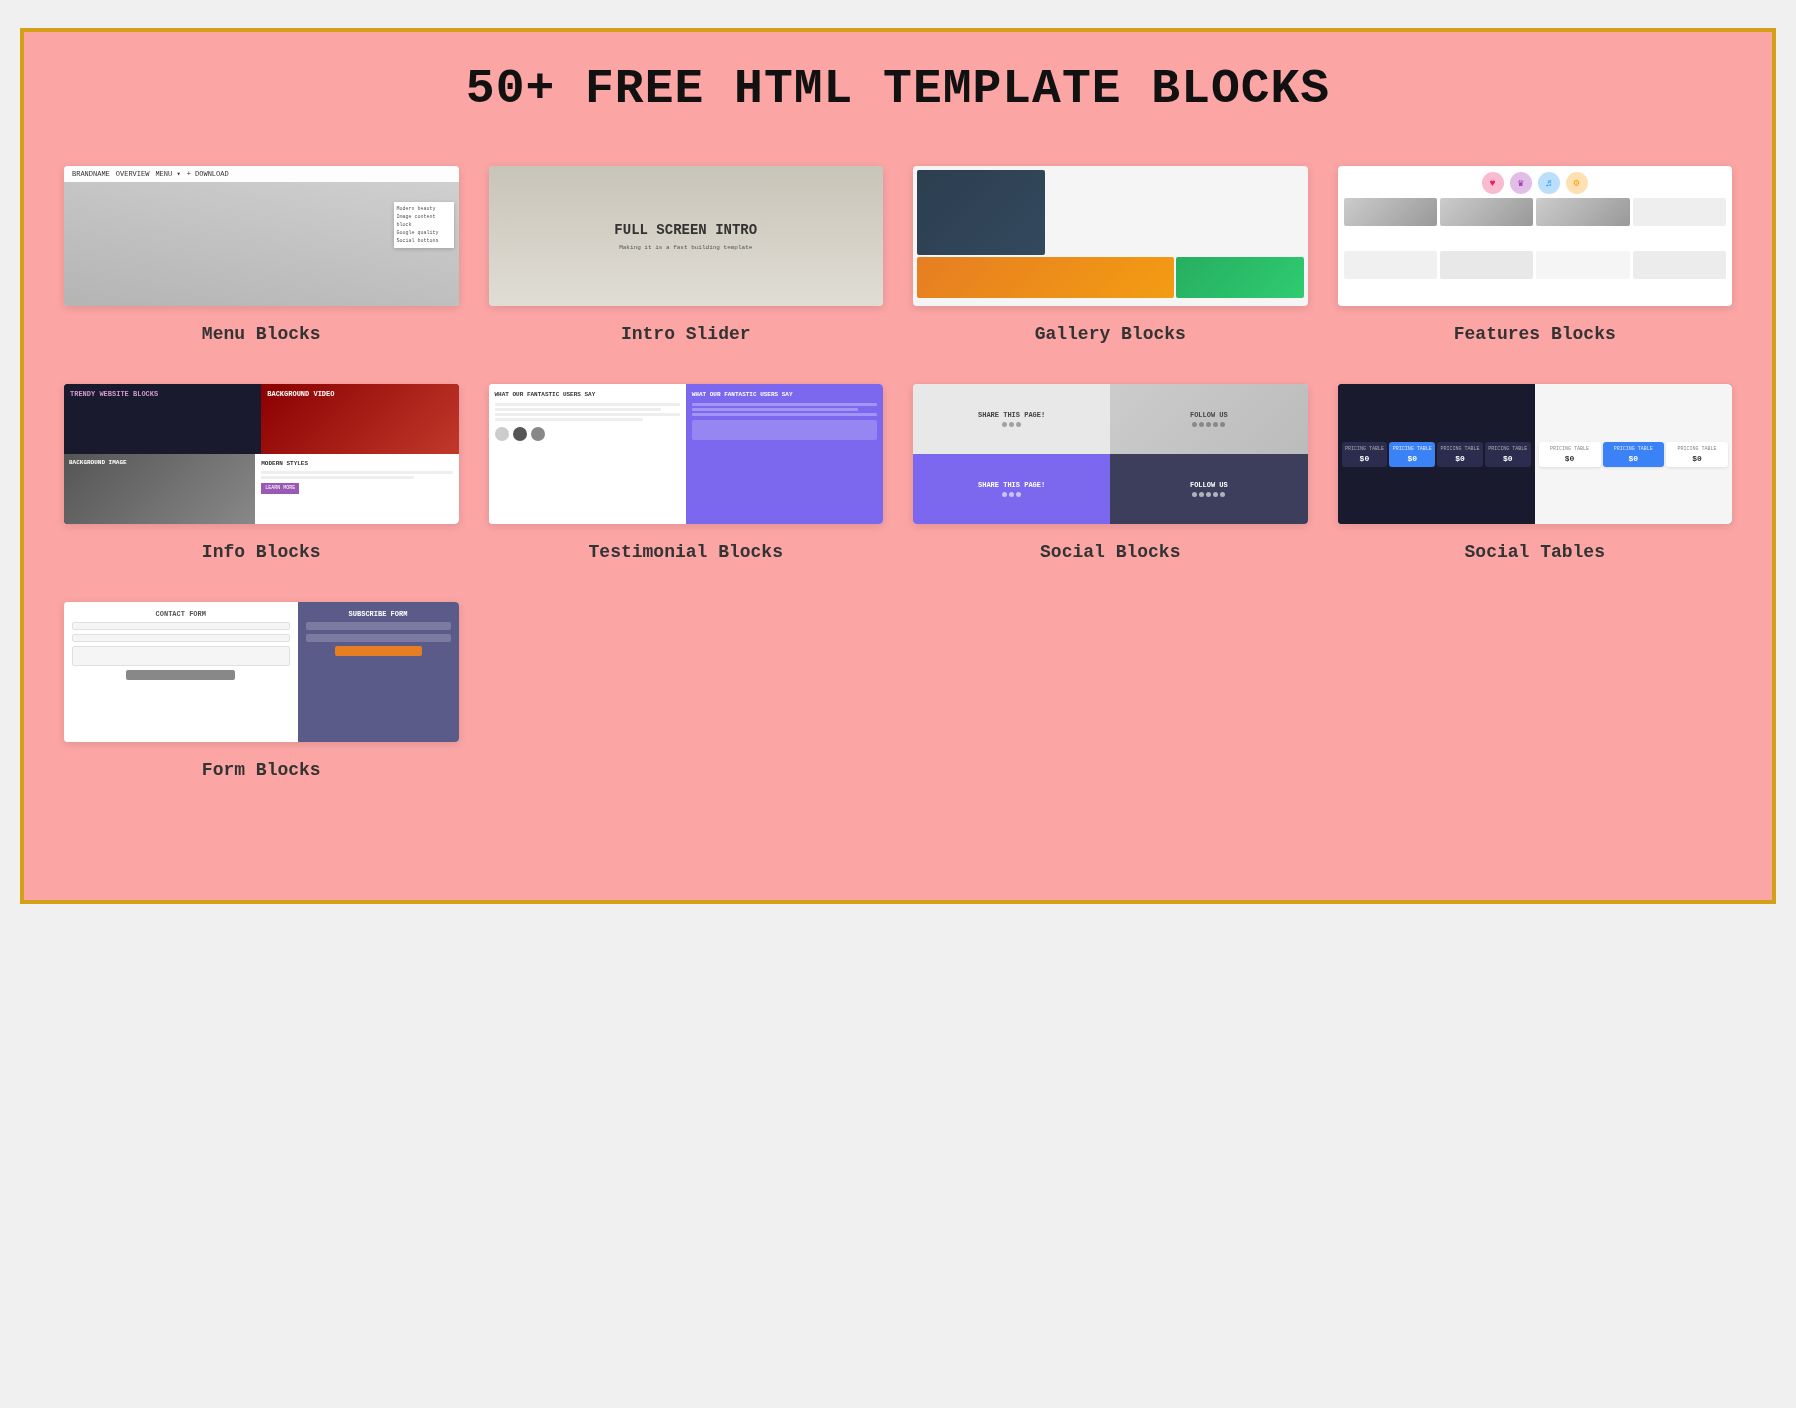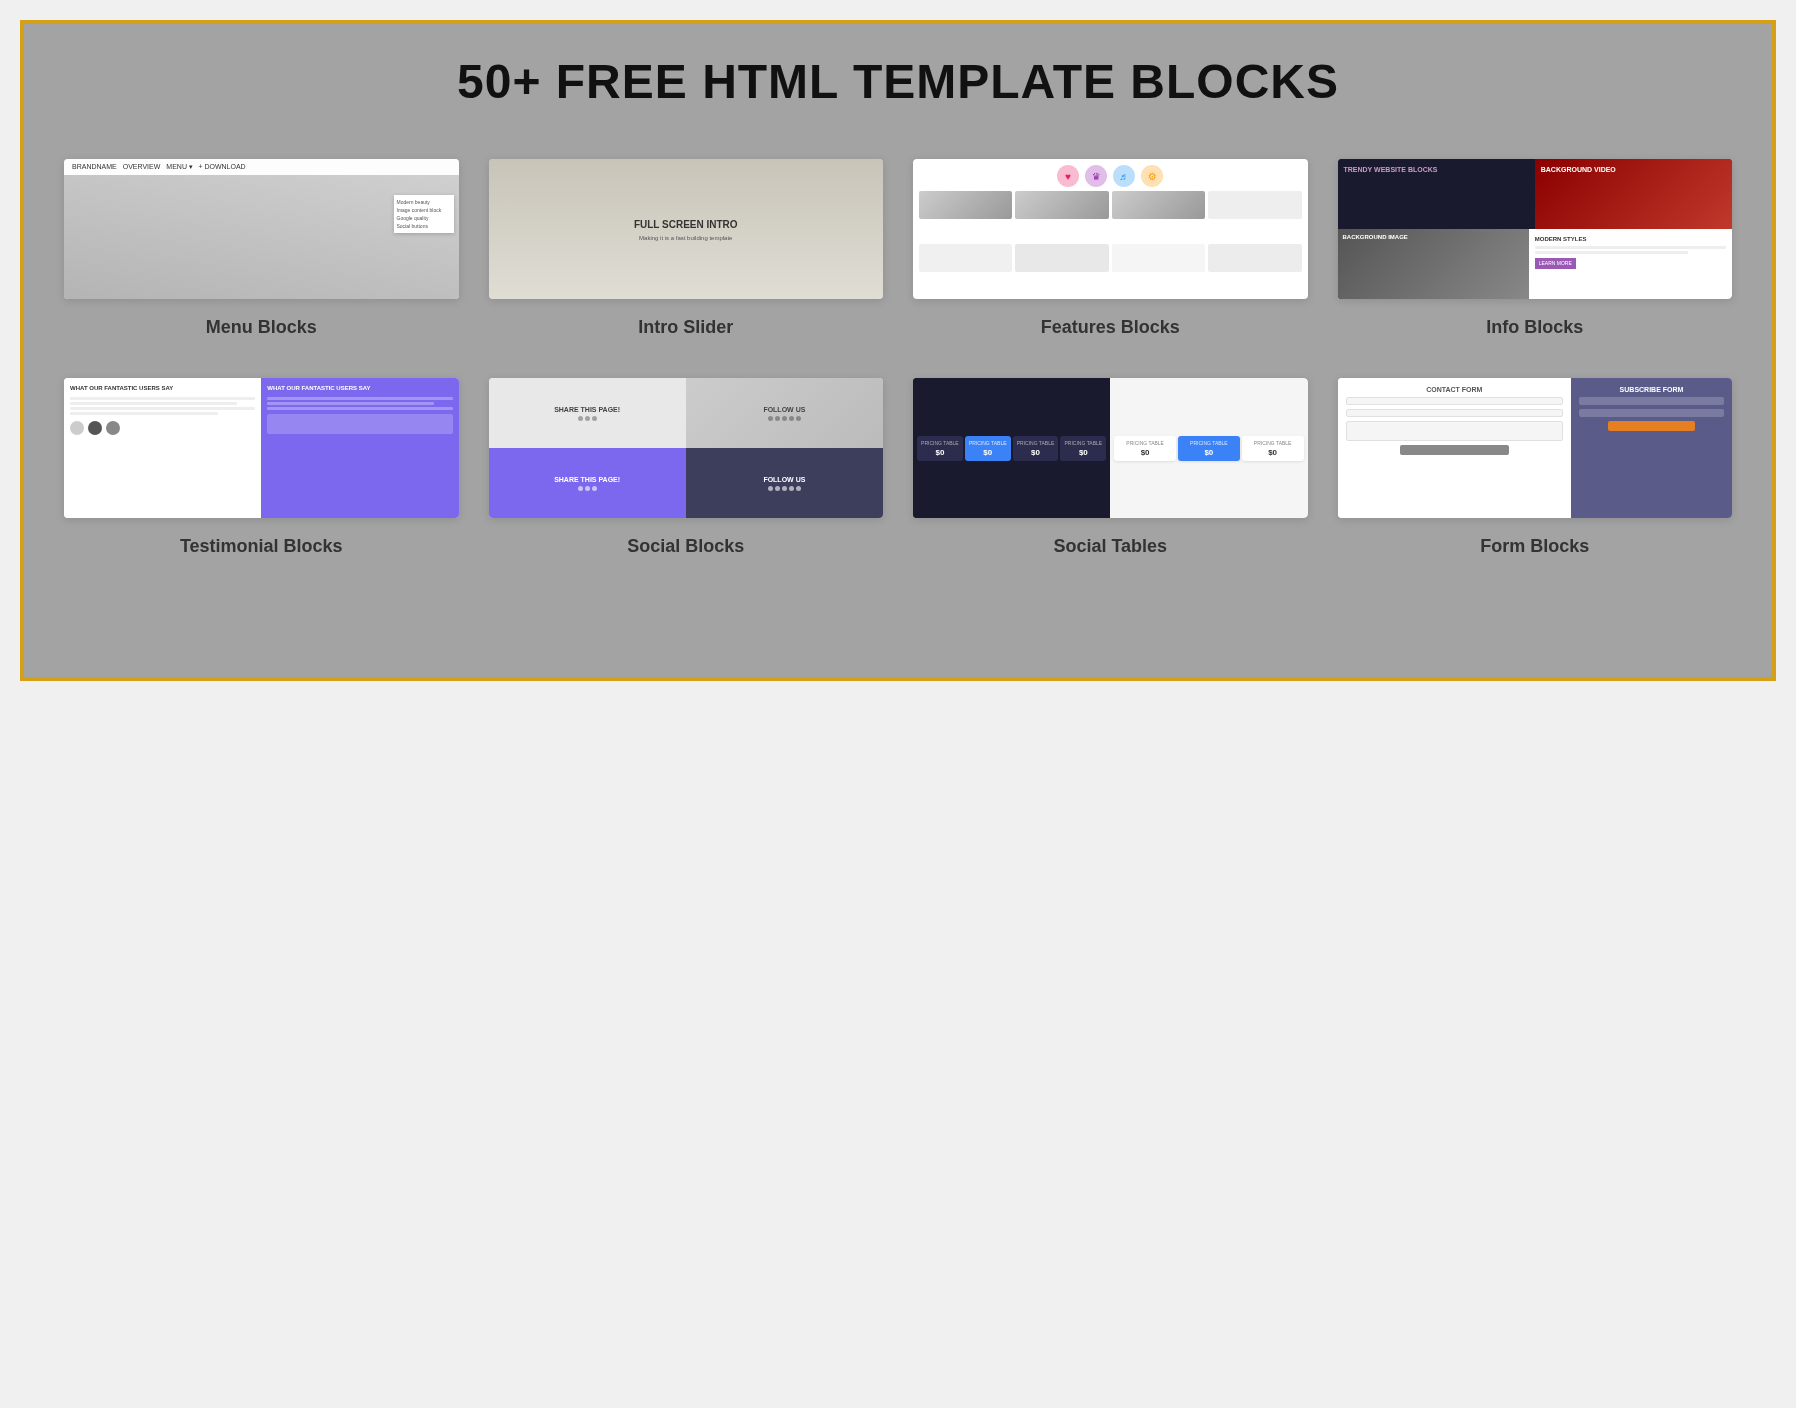--- a/index.html
+++ b/index.html
@@ -4,23 +4,24 @@
   <style>
     * { box-sizing: border-box; margin: 0; padding: 0; }
     body {
       background: #f0f0f0;
       font-family: Arial, sans-serif;
       padding: 20px;
       min-height: 1408px;
     }
     .page-wrapper {
       max-width: 1760px;
-      margin: 0 auto;
-      background: #a3a3a3;
+      margin: 8px auto;
+      background: #fca5a5;
       padding: 30px 40px 60px;
+      font-family: Liberation Mono, monospace;
     }
     .main-title {
       text-align: center;
       font-size: 48px;
       font-weight: 900;
       color: #111;
       margin-bottom: 50px;
       letter-spacing: 1px;
     }
     .grid {
@@ -106,21 +107,21 @@
     .preview-intro .intro-right {
       flex: 1;
       background: linear-gradient(to bottom, #d4d0c8 0%, #e8e5de 100%);
       display: flex;
       flex-direction: column;
       justify-content: center;
       align-items: center;
       padding: 10px;
     }
     .preview-intro .intro-title {
-      font-size: 10px;
+      font-size: 14px;
       font-weight: 700;
       color: #333;
       text-align: right;
       line-height: 1.3;
     }
     .preview-intro .intro-sub {
       font-size: 6px;
       color: #555;
       text-align: center;
       margin-top: 4px;
@@ -608,20 +609,32 @@
       <div class="block-preview preview-intro">
         <div class="intro-left">
           <div class="intro-title">FULL SCREEN INTRO</div>
           <div class="intro-sub">Making it is a fast building template</div>
         </div>
       </div>
       <span class="block-label">Intro Slider</span>
     </div>
 
 
+    <div class="block-item">
+      <div class="block-preview preview-gallery">
+        <div class="gal-cell"></div>
+        <div class="gal-cell"></div>
+        <div class="gal-cell"></div>
+        <div class="gal-cell"></div>
+        <div class="gal-cell"></div>
+        <div class="gal-cell"></div>
+        <div class="gal-cell"></div>
+      </div>
+      <span class="block-label">Gallery Blocks</span>
+    </div>
 
     <div class="block-item">
       <div class="block-preview preview-features">
         <div class="feat-icons">
           <div class="feat-icon pink">♥</div>
           <div class="feat-icon purple">♛</div>
           <div class="feat-icon blue">♬</div>
           <div class="feat-icon orange">⚙</div>
         </div>
         <div class="feat-grid">

